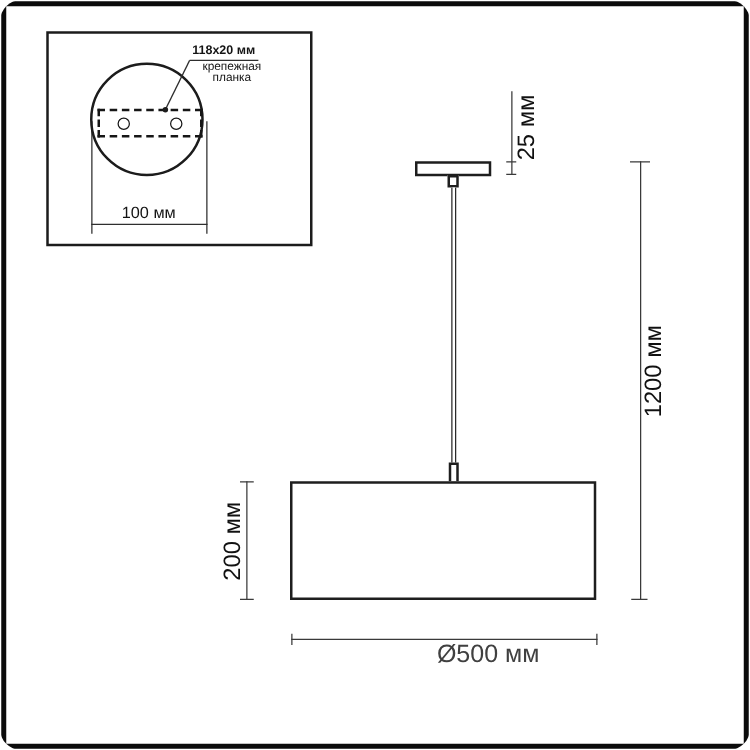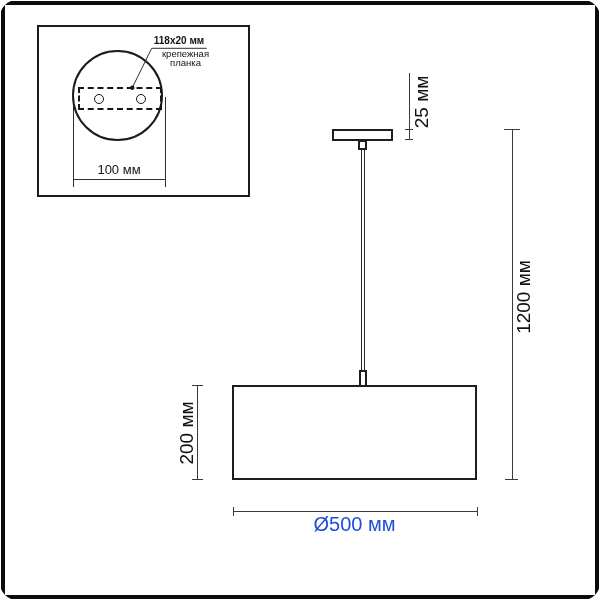--- a/index.html
+++ b/index.html
@@ -26,21 +26,21 @@
   .inset-dim-label{position:absolute;left:33.5px;top:135px;width:93px;text-align:center;font-size:13px;white-space:nowrap;}
   
   .canopy{position:absolute;left:332px;top:129px;width:61px;height:12px;border:2px solid #1e1e1e;box-sizing:border-box;background:#fff;}
   .connector{position:absolute;left:357.5px;top:140px;width:9px;height:10px;border:2px solid #1e1e1e;box-sizing:border-box;background:#fff;}
   .rod{position:absolute;left:360.5px;top:150px;width:4px;height:221px;border-left:1.2px solid #2a2a2a;border-right:1.2px solid #2a2a2a;box-sizing:border-box;background:#fff;}
   .grip{position:absolute;left:358.5px;top:370px;width:8px;height:17px;border:2px solid #1e1e1e;box-sizing:border-box;background:#fff;}
   .shade{position:absolute;left:232px;top:385px;width:245px;height:95px;border:2px solid #1e1e1e;box-sizing:border-box;background:#fff;}
   
   .dline{position:absolute;background:#3a3a3a;}
   .vlabel{position:absolute;transform:translate(-50%,-50%) rotate(-90deg);white-space:nowrap;font-size:19px;color:#111;}
-  .hlabel{position:absolute;transform:translate(-50%,-50%);white-space:nowrap;font-size:20px;color:#1d4ed8;}
+  .hlabel{position:absolute;transform:translate(-50%,-50%);white-space:nowrap;font-size:20px;color:#404040;margin-left:36px;}
   
   .dim25-line{left:409px;top:73px;width:1px;height:67px;}
   .dim25-t1{left:405px;top:129px;width:8px;height:1px;}
   .dim25-t2{left:405px;top:139px;width:8px;height:1px;}
   
   .dim1200-line{left:511.5px;top:129px;width:1px;height:351px;}
   .dim1200-t1{left:504px;top:129px;width:16px;height:1px;}
   .dim1200-t2{left:505px;top:479px;width:13px;height:1px;}
   
   .dim200-line{left:196.5px;top:385px;width:1px;height:95px;}

